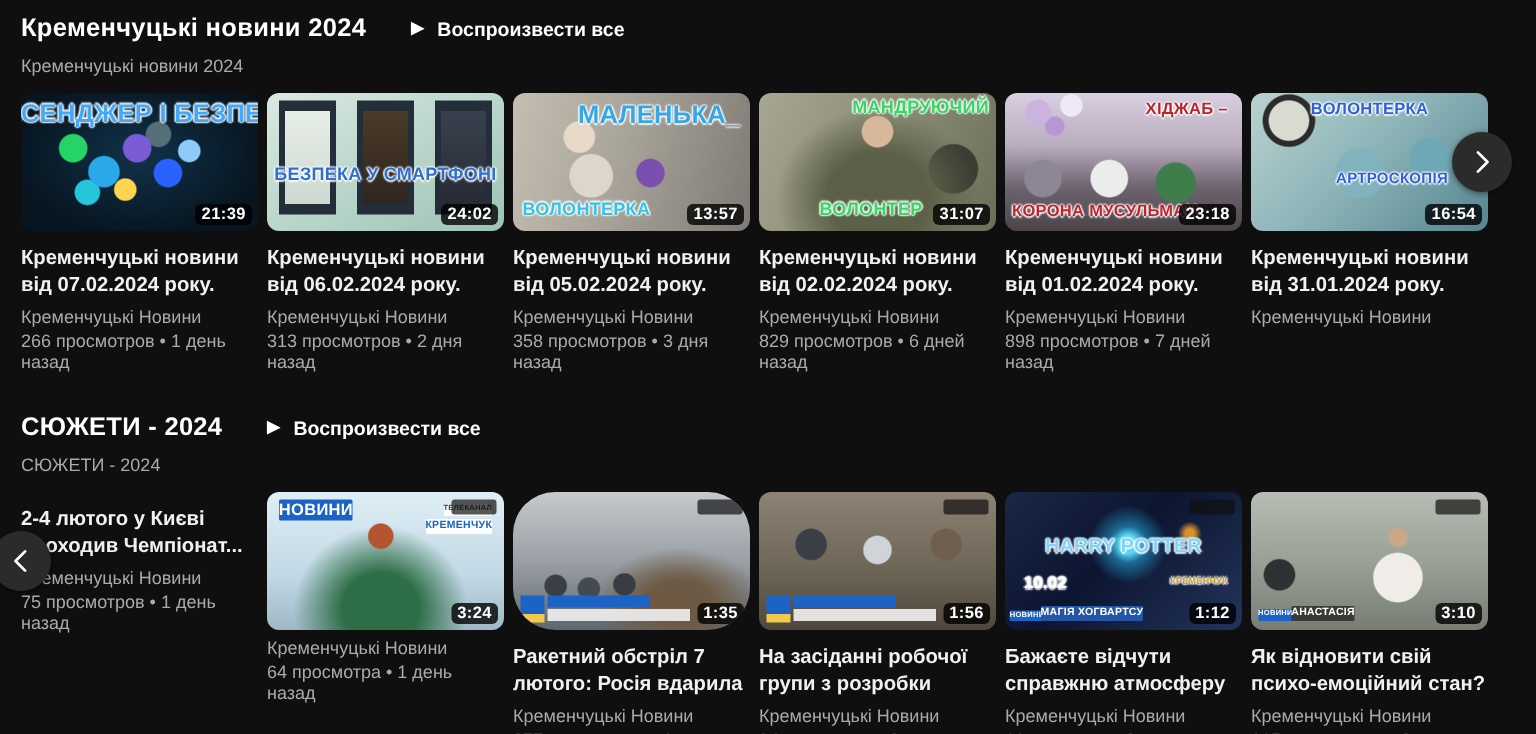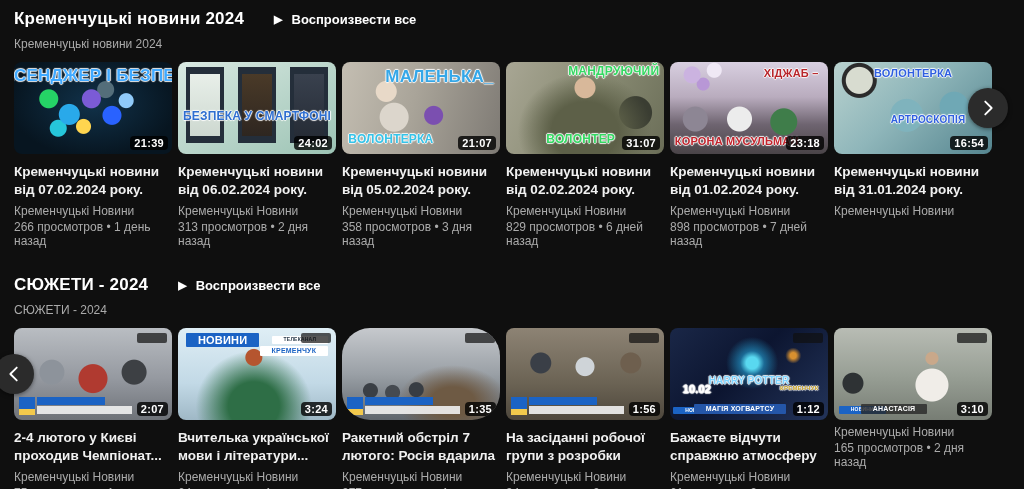--- a/index.html
+++ b/index.html
@@ -27,21 +27,21 @@
   .vchannel { margin-top:5px; font-size:12px; color:#aaaaaa; }
   .vmeta { margin-top:2px; font-size:12px; color:#aaaaaa; }
   .nav { position:absolute; width:40px; height:40px; border-radius:50%; border:none; background:#2b2b2b;
          display:flex; align-items:center; justify-content:center; cursor:pointer; z-index:10;
          box-shadow:0 1px 4px rgba(0,0,0,.5); }
   .nav-next { right:16px; top:26px; }
   .nav-prev { left:-20px; top:26px; }
   .ov { position:absolute; font-weight:800; font-size:10px; white-space:nowrap; letter-spacing:.2px; line-height:1.15; z-index:3;
         text-shadow:0 1px 1px rgba(255,255,255,.9), 0 -1px 1px rgba(255,255,255,.9),
                     1px 0 1px rgba(255,255,255,.9), -1px 0 1px rgba(255,255,255,.9); }
-  .ov-box { text-shadow:none; padding:1px 12px; border-radius:1px; font-weight:700; }
+  .ov-box { text-shadow:none; padding:1px 0; border-radius:1px; font-weight:700; }
   .wm { position:absolute; top:5px; right:5px; width:30px; height:10px; background:rgba(15,15,15,.7);
         border-radius:2px; z-index:4; }
   .ticker { position:absolute; left:5px; right:40px; bottom:5px; height:20px; z-index:2; }
   .tk-flag { position:absolute; left:0; bottom:0; width:16px; height:18px;
              background:linear-gradient(#1b63c4 68%, #f2c94c 68%); }
   .tk-l1 { position:absolute; left:18px; bottom:10px; height:8px; width:60%; background:#1b63c4; }
   .tk-l2 { position:absolute; left:18px; bottom:1px; height:8px; right:0; background:rgba(238,238,238,.92); }
 
   
   .art-messenger { background:
@@ -141,21 +141,21 @@
     <div class="thumb art-phones">
       <span class="duration">24:02</span>
     <span class="ov" style="left: 50%; transform: translateX(-50%); top: 52%; color: rgb(47, 111, 208); font-size: 12px;">БЕЗПЕКА У СМАРТФОНІ</span>
           </div>
     <div class="vtitle">Кременчуцькі новини від 06.02.2024 року. Вечірній...</div>
     <div class="vchannel">Кременчуцькі Новини</div>
     <div class="vmeta">313 просмотров • 2 дня назад</div>
   </div>
         <div class="card">
     <div class="thumb art-kitchen">
-      <span class="duration">21:07</span>
+      <span class="duration">13:57</span>
     <span class="ov" style="top: 5%; right: 4%; color: rgb(53, 167, 232); font-size: 17px;">МАЛЕНЬКА_</span>
             <span class="ov" style="bottom: 8%; left: 4%; color: rgb(53, 195, 232); font-size: 12px;">ВОЛОНТЕРКА</span>
           </div>
     <div class="vtitle">Кременчуцькі новини від 05.02.2024 року. Вечірній...</div>
     <div class="vchannel">Кременчуцькі Новини</div>
     <div class="vmeta">358 просмотров • 3 дня назад</div>
   </div>
         <div class="card">
     <div class="thumb art-camo">
       <span class="duration">31:07</span>
@@ -199,42 +199,32 @@
     <h2 class="shelf-title">СЮЖЕТИ - 2024</h2>
     <button class="play-all">
       <span class="play-tri">▶</span>
       <span>Воспроизвести все</span>
     </button>
   </div>
   <div class="shelf-sub">СЮЖЕТИ - 2024</div>
   <div class="carousel">
     <div class="cards">
         <div class="card">
-    <div class="thumb art-gym">
-      <span class="duration">2:07</span>
-    <div class="ticker">
-              <div class="tk-flag"></div>
-              <div class="tk-l1"></div>
-              <div class="tk-l2"></div>
-            </div>
-            <div class="wm"></div>
-          </div>
     <div class="vtitle">2-4 лютого у Києві проходив Чемпіонат...</div>
     <div class="vchannel">Кременчуцькі Новини</div>
     <div class="vmeta">75 просмотров • 1 день назад</div>
   </div>
         <div class="card">
     <div class="thumb art-studio">
       <span class="duration">3:24</span>
     <div class="wm"></div>
             <span class="ov ov-box" style="top: 5%; left: 5%; color: rgb(255, 255, 255); background: rgb(27, 99, 196); font-size: 11px;">НОВИНИ</span>
             <span class="ov ov-box" style="top: 9%; right: 5%; color: rgb(42, 58, 74); background: rgb(255, 255, 255); font-size: 5px;">ТЕЛЕКАНАЛ</span>
             <span class="ov ov-box" style="top: 20%; right: 5%; color: rgb(27, 99, 196); background: rgb(255, 255, 255); font-size: 7px;">КРЕМЕНЧУК</span>
           </div>
-    <div class="vtitle">Вчителька української мови і літератури...</div>
     <div class="vchannel">Кременчуцькі Новини</div>
     <div class="vmeta">64 просмотра • 1 день назад</div>
   </div>
         <div class="card">
     <div class="thumb art-fire">
       <span class="duration">1:35</span>
     <div class="ticker">
               <div class="tk-flag"></div>
               <div class="tk-l1"></div>
               <div class="tk-l2"></div>
@@ -256,37 +246,38 @@
             <div class="wm"></div>
           </div>
     <div class="vtitle">На засіданні робочої групи з розробки нової...</div>
     <div class="vchannel">Кременчуцькі Новини</div>
     <div class="vmeta">94 просмотра • 2 дня назад</div>
   </div>
         <div class="card">
     <div class="thumb art-hogwarts">
       <span class="duration">1:12</span>
     <div class="wm"></div>
-            <span class="ov" style="left: 50%; transform: translateX(-50%); top: 32%; color: rgb(127, 212, 255); font-size: 10px; margin-top: 18px;">HARRY POTTER</span>
+            <span class="ov" style="left: 50%; transform: translateX(-50%); top: 32%; color: rgb(127, 212, 255); font-size: 13px;">HARRY POTTER</span>
             <span class="ov" style="top: 60%; left: 8%; color: rgb(255, 255, 255); font-size: 11px;">10.02</span>
             <span class="ov" style="top: 62%; right: 6%; color: rgb(201, 162, 39); font-size: 6px;">КРЕМЕНЧУК</span>
             <span class="ov ov-box" style="bottom: 6%; left: 2%; color: rgb(255, 255, 255); background: rgb(27, 99, 196); font-size: 5px;">НОВИНИ</span>
             <span class="ov ov-box" style="bottom: 6%; left: 15%; color: rgb(255, 255, 255); background: rgb(36, 86, 168); font-size: 7px;">МАГІЯ ХОГВАРТСУ</span>
           </div>
     <div class="vtitle">Бажаєте відчути справжню атмосферу Хогвартсу?...</div>
     <div class="vchannel">Кременчуцькі Новини</div>
     <div class="vmeta">61 просмотр • 2 дня назад</div>
   </div>
         <div class="card">
     <div class="thumb art-street">
       <span class="duration">3:10</span>
     <div class="wm"></div>
             <span class="ov ov-box" style="bottom: 7%; left: 3%; color: rgb(255, 255, 255); background: rgb(27, 99, 196); font-size: 5px;">НОВИНИ</span>
             <span class="ov ov-box" style="bottom: 7%; left: 17%; color: rgb(255, 255, 255); background: rgba(40, 40, 40, 0.8); font-size: 7px;">АНАСТАСІЯ</span>
           </div>
+    <div class="vtitle">Як відновити свій психо-емоційний стан?</div>
     <div class="vchannel">Кременчуцькі Новини</div>
     <div class="vmeta">165 просмотров • 2 дня назад</div>
   </div>
       </div>
     <button class="nav nav-prev">
       <svg width="22" height="22" viewBox="0 0 24 24">
           <path d="M15 5l-7 7 7 7" fill="none" stroke="#fff" stroke-width="2" stroke-linecap="round" stroke-linejoin="round"></path>
         </svg>
     </button>
   </div>

